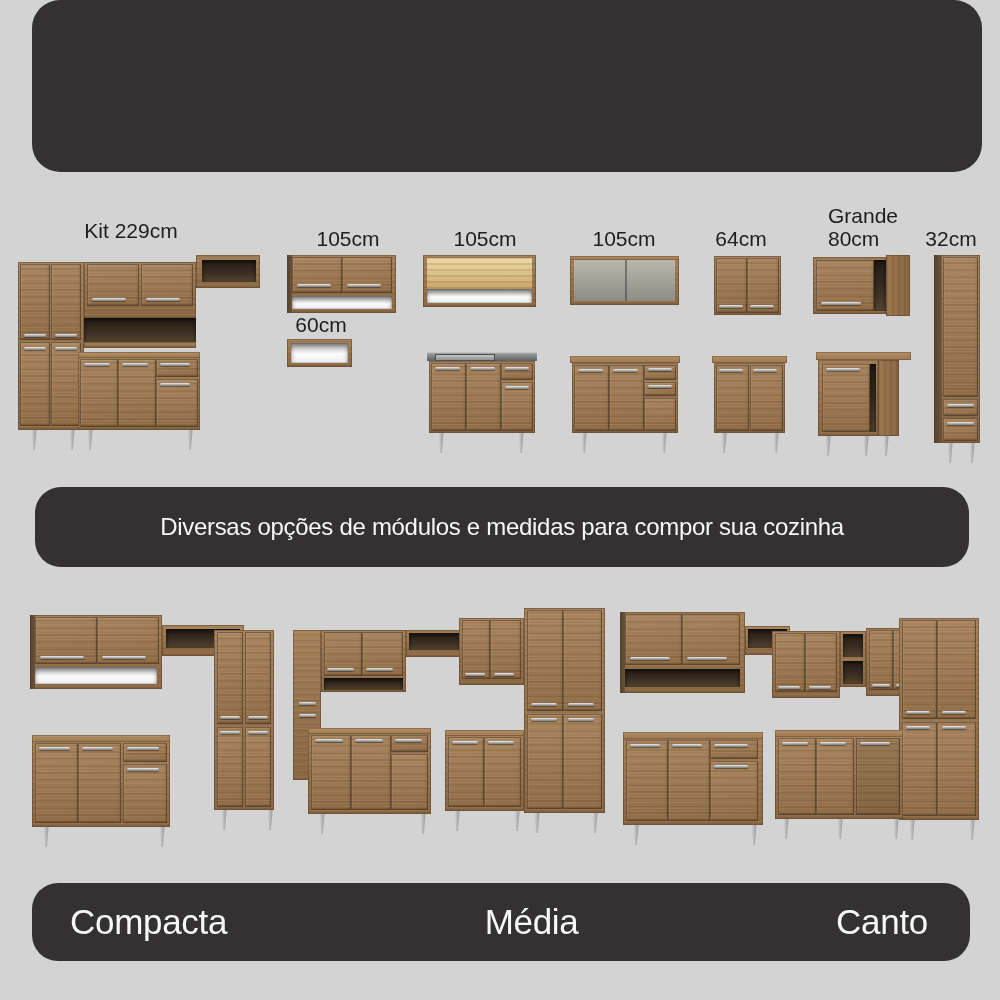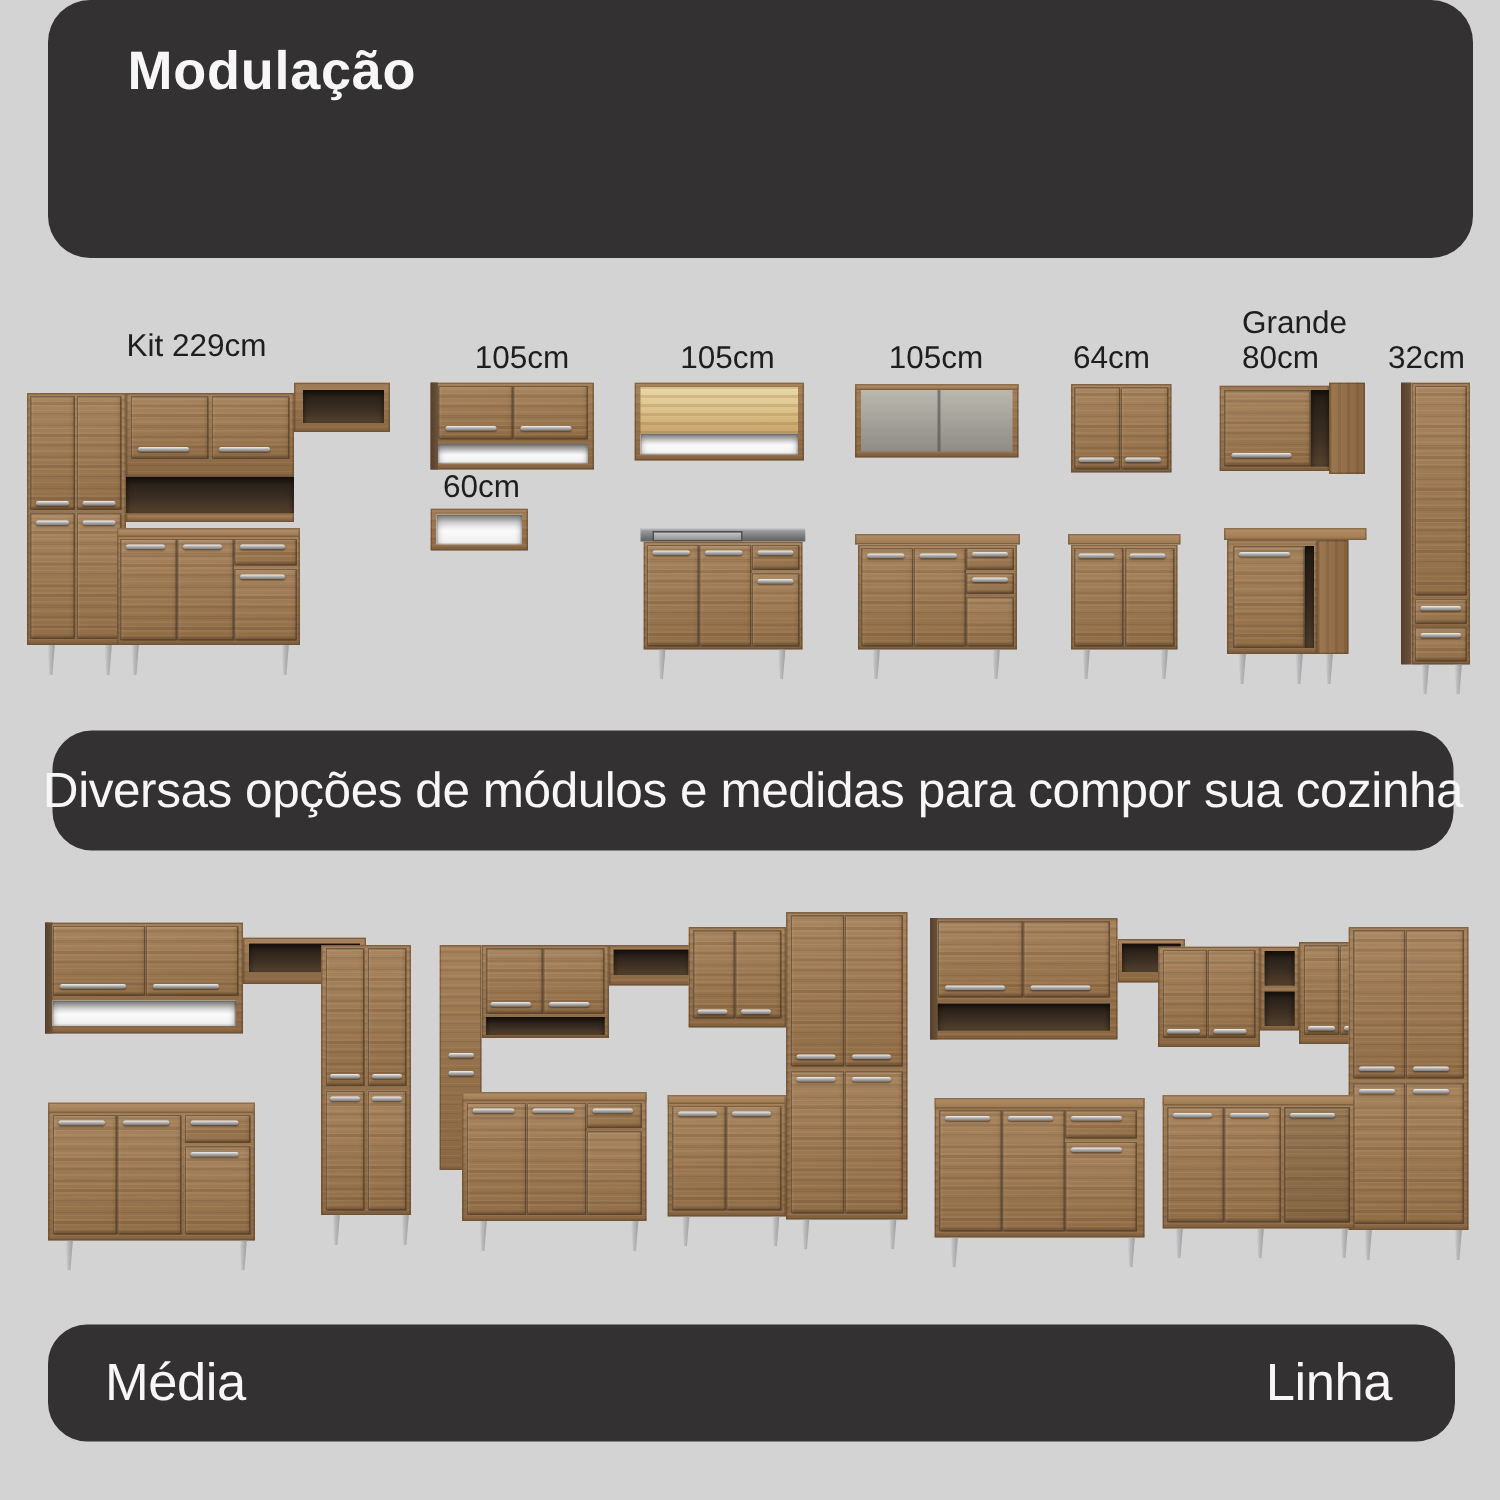--- a/index.html
+++ b/index.html
@@ -7,21 +7,21 @@
   .stage{position:relative;width:1000px;height:1000px;background:#d3d3d4;overflow:hidden}
 
   
   .banner{position:absolute;background:#333132;border-radius:28px;color:#f7f7f7}
   .banner-top{left:32px;top:0;width:950px;height:172px;padding-left:53px;box-sizing:border-box}
   .kicker{margin-top:26px;font-size:36px;font-weight:bold;letter-spacing:.5px}
   .title{margin-top:4px;font-family:"DejaVu Serif",serif;font-size:67px;line-height:1.05;white-space:nowrap}
   .title .t1{font-weight:bold}
   .title .t2{font-weight:normal;letter-spacing:1px}
   .banner-mid{left:35px;top:487px;width:934px;height:80px;border-radius:26px;display:flex;align-items:center;justify-content:center}
-  .tagline{font-size:33px;letter-spacing:-.3px;white-space:nowrap}
+  .tagline{font-size:24px;letter-spacing:-.3px;white-space:nowrap}
   .banner-bottom{left:32px;top:883px;width:938px;height:78px;border-radius:26px;display:flex;align-items:center;justify-content:space-between;padding:0 42px 0 38px;box-sizing:border-box}
   .slabel{font-size:35px;letter-spacing:-.3px}
 
   
   .w,.door,.hdl,.nw,.nd,.sd,.wv,.wl,.leg,.counter,.sink,.graybk,.palewood,.divider{position:absolute}
   .w{background:
       repeating-linear-gradient(0deg,rgba(255,255,255,.05) 0 1px,rgba(0,0,0,0) 1px 3px),
       repeating-linear-gradient(0deg,rgba(60,38,18,.10) 0 2px,rgba(0,0,0,0) 2px 6px),
       linear-gradient(180deg,#a7825a,#93704a 60%,#8a6742);
      box-shadow:inset 0 0 0 1px rgba(72,52,32,.4)}
@@ -47,21 +47,20 @@
   .mlabel{position:absolute;font-size:21px;color:#1e1e1e;white-space:nowrap}
   .cx{transform:translateX(-50%)}
   .cab{position:absolute}
 </style>
 </head>
 <body>
 
 <div class="stage">
 
   <header class="banner banner-top">
-    <div class="kicker">Modulação</div>
   </header>
 
   <div class="mlabel cx" style="left:131px;top:219px">Kit 229cm</div>
   <div class="mlabel cx" style="left:348px;top:227px">105cm</div>
   <div class="mlabel cx" style="left:321px;top:313px">60cm</div>
   <div class="mlabel cx" style="left:485px;top:227px">105cm</div>
   <div class="mlabel cx" style="left:624px;top:227px">105cm</div>
   <div class="mlabel cx" style="left:741px;top:227px">64cm</div>
   <div class="mlabel" style="left:828px;top:204px">Grande</div>
   <div class="mlabel" style="left:828px;top:227px">80cm</div>
@@ -378,17 +377,18 @@
     <div class="leg" style="left:12px;top:217px"></div>
     <div class="leg" style="left:130px;top:217px"></div>
     <div class="leg" style="left:162px;top:211px"></div>
     <div class="leg" style="left:216px;top:211px"></div>
     <div class="leg" style="left:272px;top:211px"></div>
     <div class="leg" style="left:288px;top:212px"></div>
     <div class="leg" style="left:348px;top:212px"></div>
   </div>
 
   <div class="banner banner-bottom">
+    <div class="slabel">Compacta</div>
     <div class="slabel">Média</div>
-    <div class="slabel">Linha</div>
+    <div class="slabel">Canto</div>
   </div>
 
 </div>
 
 </body></html>

